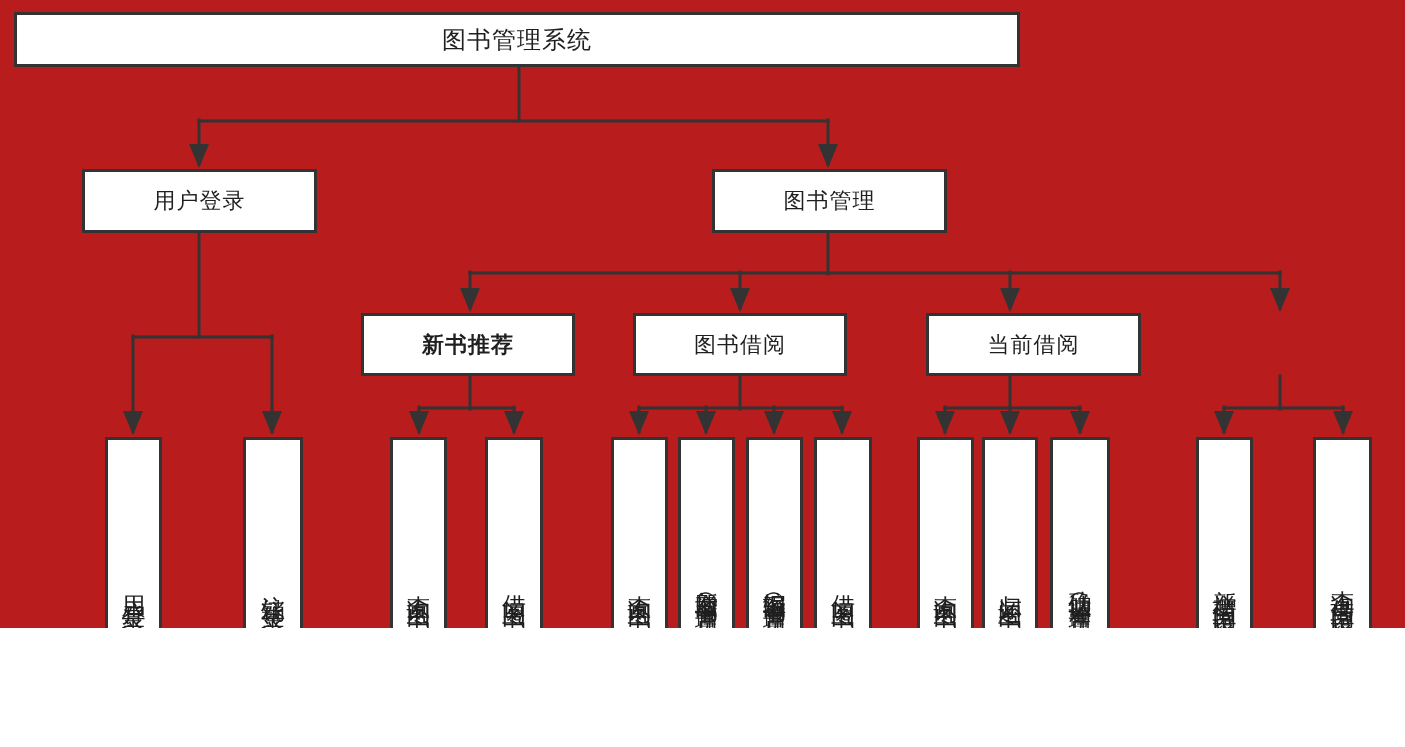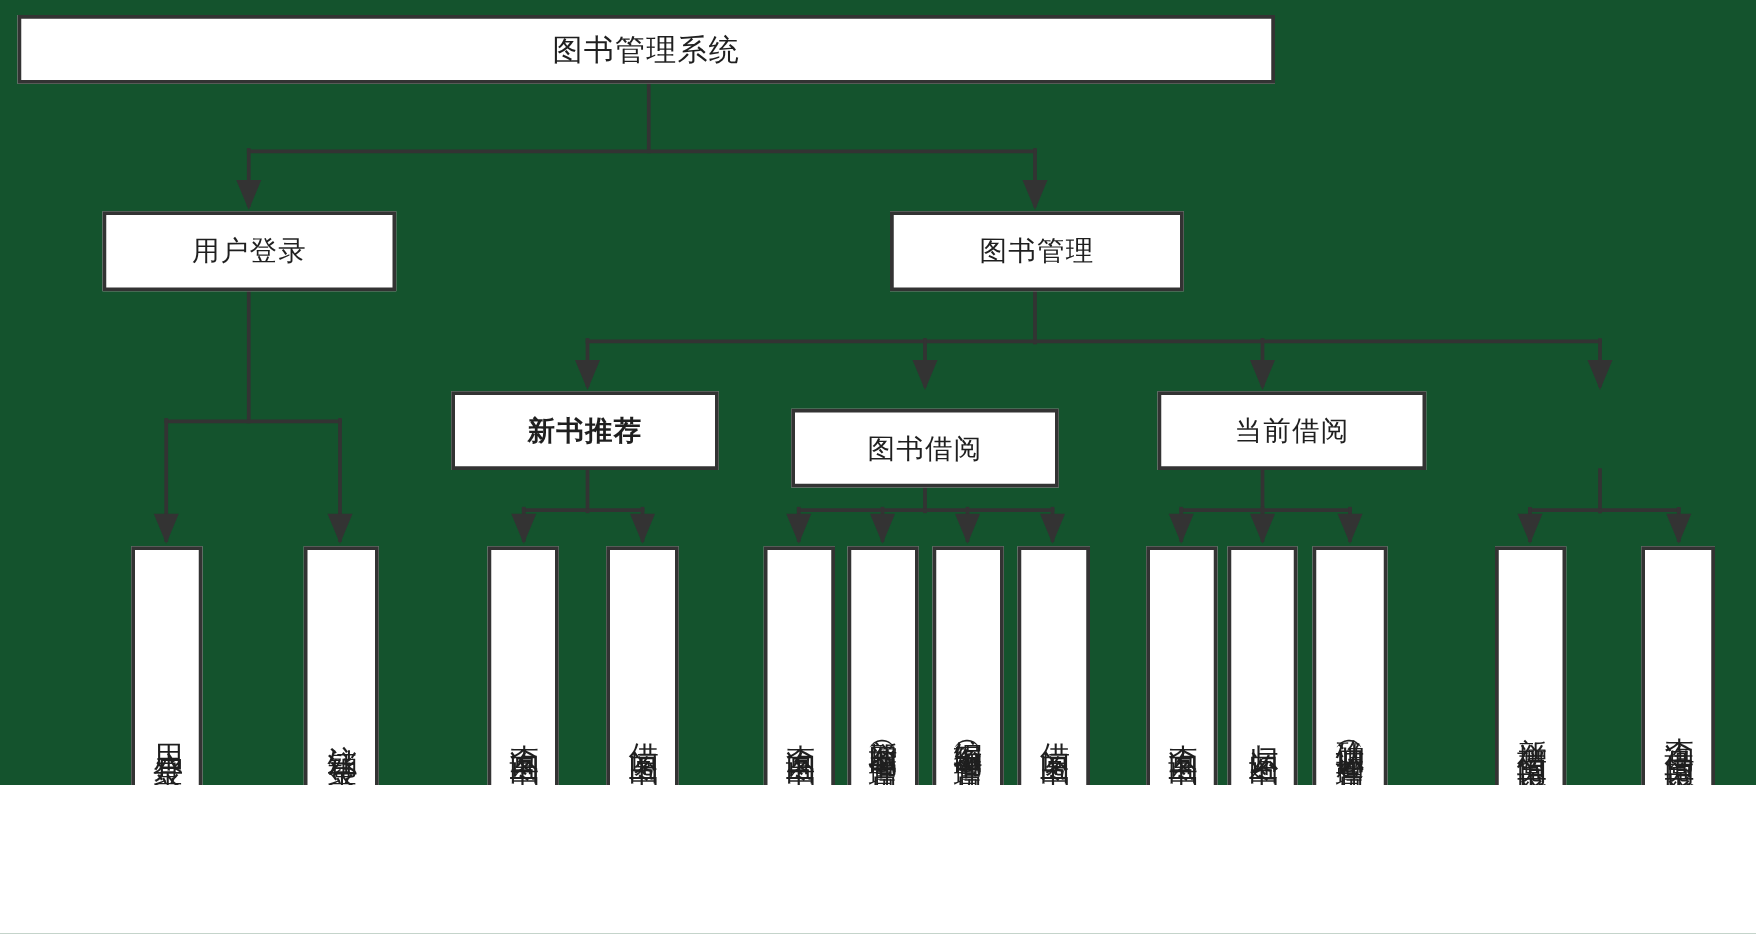--- a/index.html
+++ b/index.html
@@ -5,21 +5,21 @@
   html, body {
     margin: 0;
     padding: 0;
     background: #ffffff;
     font-family: "Liberation Sans", sans-serif;
   }
   .canvas {
     position: relative;
     width: 1405px;
     height: 628px;
-    background: #14532d;
+    background: #b91c1c;
     overflow: hidden;
   }
   .connectors {
     position: absolute;
     left: 0;
     top: 0;
     width: 1405px;
     height: 747px;
     pointer-events: none;
   }
@@ -45,21 +45,21 @@
     letter-spacing: 5px;
     line-height: 1;
     text-align: center;
   }
   .vnode.long { letter-spacing: 3px; font-size: 23px; }
   
   #n-root            { left: 14px;  top: 12px;  width: 1006px; height: 55px; }
   #n-user-login      { left: 82px;  top: 169px; width: 235px;  height: 64px; }
   #n-book-mgmt       { left: 712px; top: 169px; width: 235px;  height: 64px; text-align: right; }
   #n-new-book        { left: 361px; top: 313px; width: 214px;  height: 63px; font-weight: bold; }
-  #n-book-borrow     { left: 633px; top: 327px; width: 214px;  height: 63px; }
+  #n-book-borrow     { left: 633px; top: 313px; width: 214px;  height: 63px; }
   #n-current-borrow  { left: 902px; top: 313px; width: 215px;  height: 63px; margin-left: 24px; }
   #n-borrow-records  { left: 1172px;top: 313px; width: 214px;  height: 63px; }
   #n-leaf-user-login { left: 105px; top: 437px; width: 57px;   height: 298px; }
   #n-leaf-logout     { left: 243px; top: 437px; width: 60px;   height: 298px; }
   #n-leaf-nb-query   { left: 390px; top: 437px; width: 57px;   height: 298px; }
   #n-leaf-nb-borrow  { left: 485px; top: 437px; width: 58px;   height: 298px; }
   #n-leaf-bb-query   { left: 611px; top: 437px; width: 57px;   height: 298px; }
   #n-leaf-bb-add     { left: 678px; top: 437px; width: 57px;   height: 298px; }
   #n-leaf-bb-edit    { left: 746px; top: 437px; width: 57px;   height: 298px; }
   #n-leaf-bb-borrow  { left: 814px; top: 437px; width: 58px;   height: 298px; }

